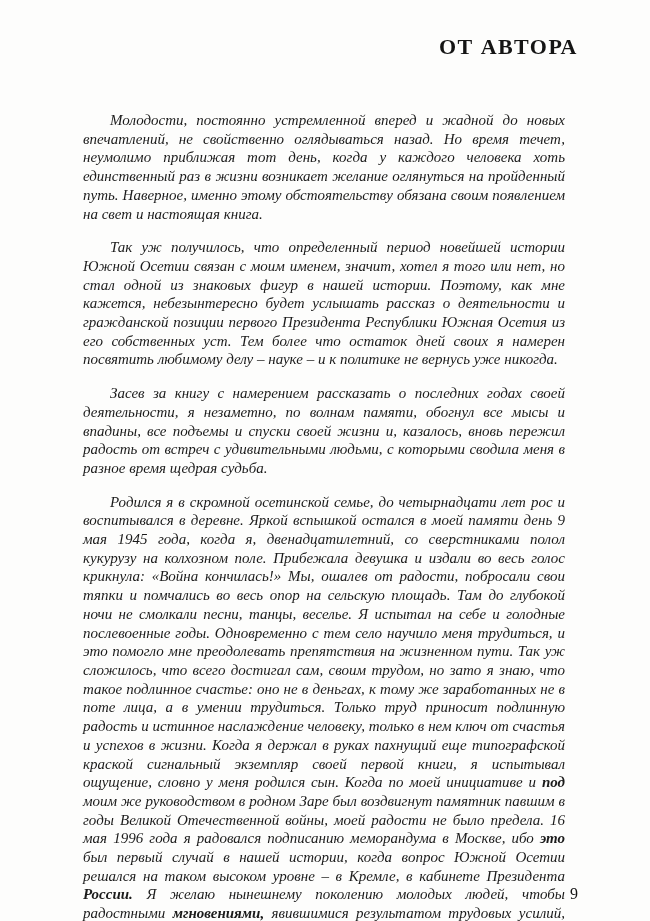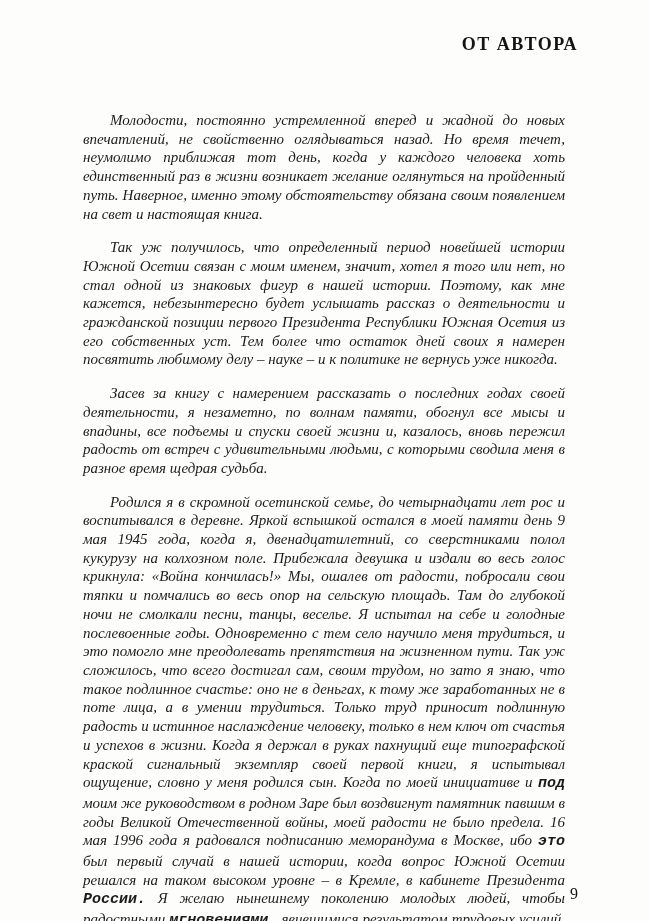--- a/index.html
+++ b/index.html
@@ -18,21 +18,21 @@
     font-family: "Liberation Serif", serif;
     color: #1b1b1b;
   }
   .chapter-header {
     position: absolute;
     top: 34px;
     right: 72px;
     font-family: "Liberation Serif", serif;
     font-weight: bold;
     font-style: normal;
-    font-size: 18px;
+    font-size: 22px;
     letter-spacing: 1.5px;
     color: #141414;
   }
   .body-text {
     position: absolute;
     top: 96px;
     left: 68px;
     width: 512px;
     text-align: justify;
     font-family: "Liberation Serif", serif;
@@ -41,21 +41,20 @@
     line-height: 18.7px;
     color: #1b1b1b;
   }
   .body-text p {
     margin: 15px;
     padding: 0;
     text-indent: 27px;
   }
   .body-text .seg-bold {
     font-weight: bold;
-    font-family: Liberation Mono, monospace;
   }
   .page-number {
     position: absolute;
     bottom: 18px;
     right: 72px;
     font-family: "Liberation Serif", serif;
     font-style: normal;
     font-size: 16px;
     color: #141414;
   }

